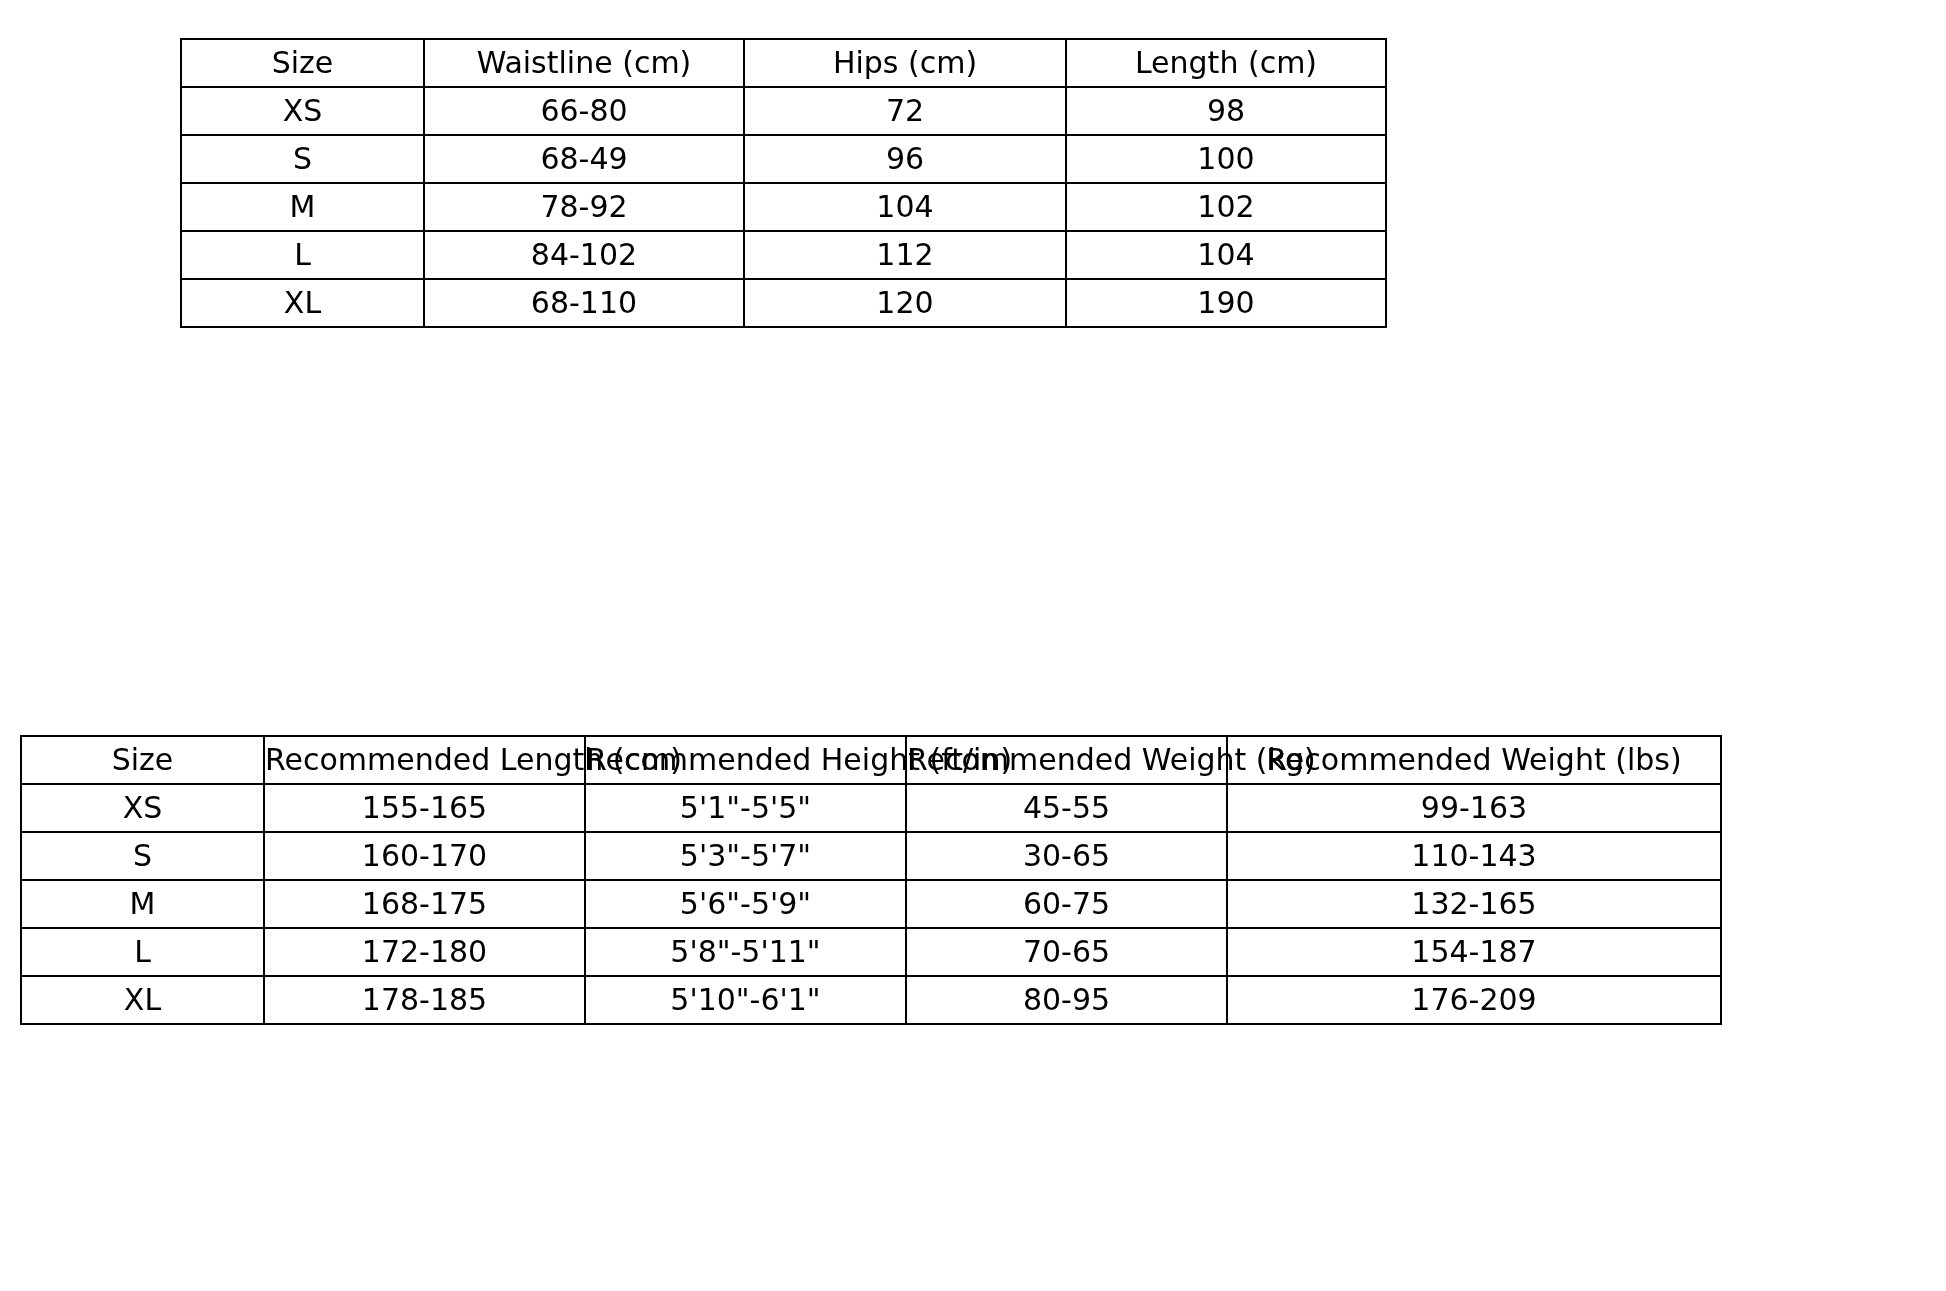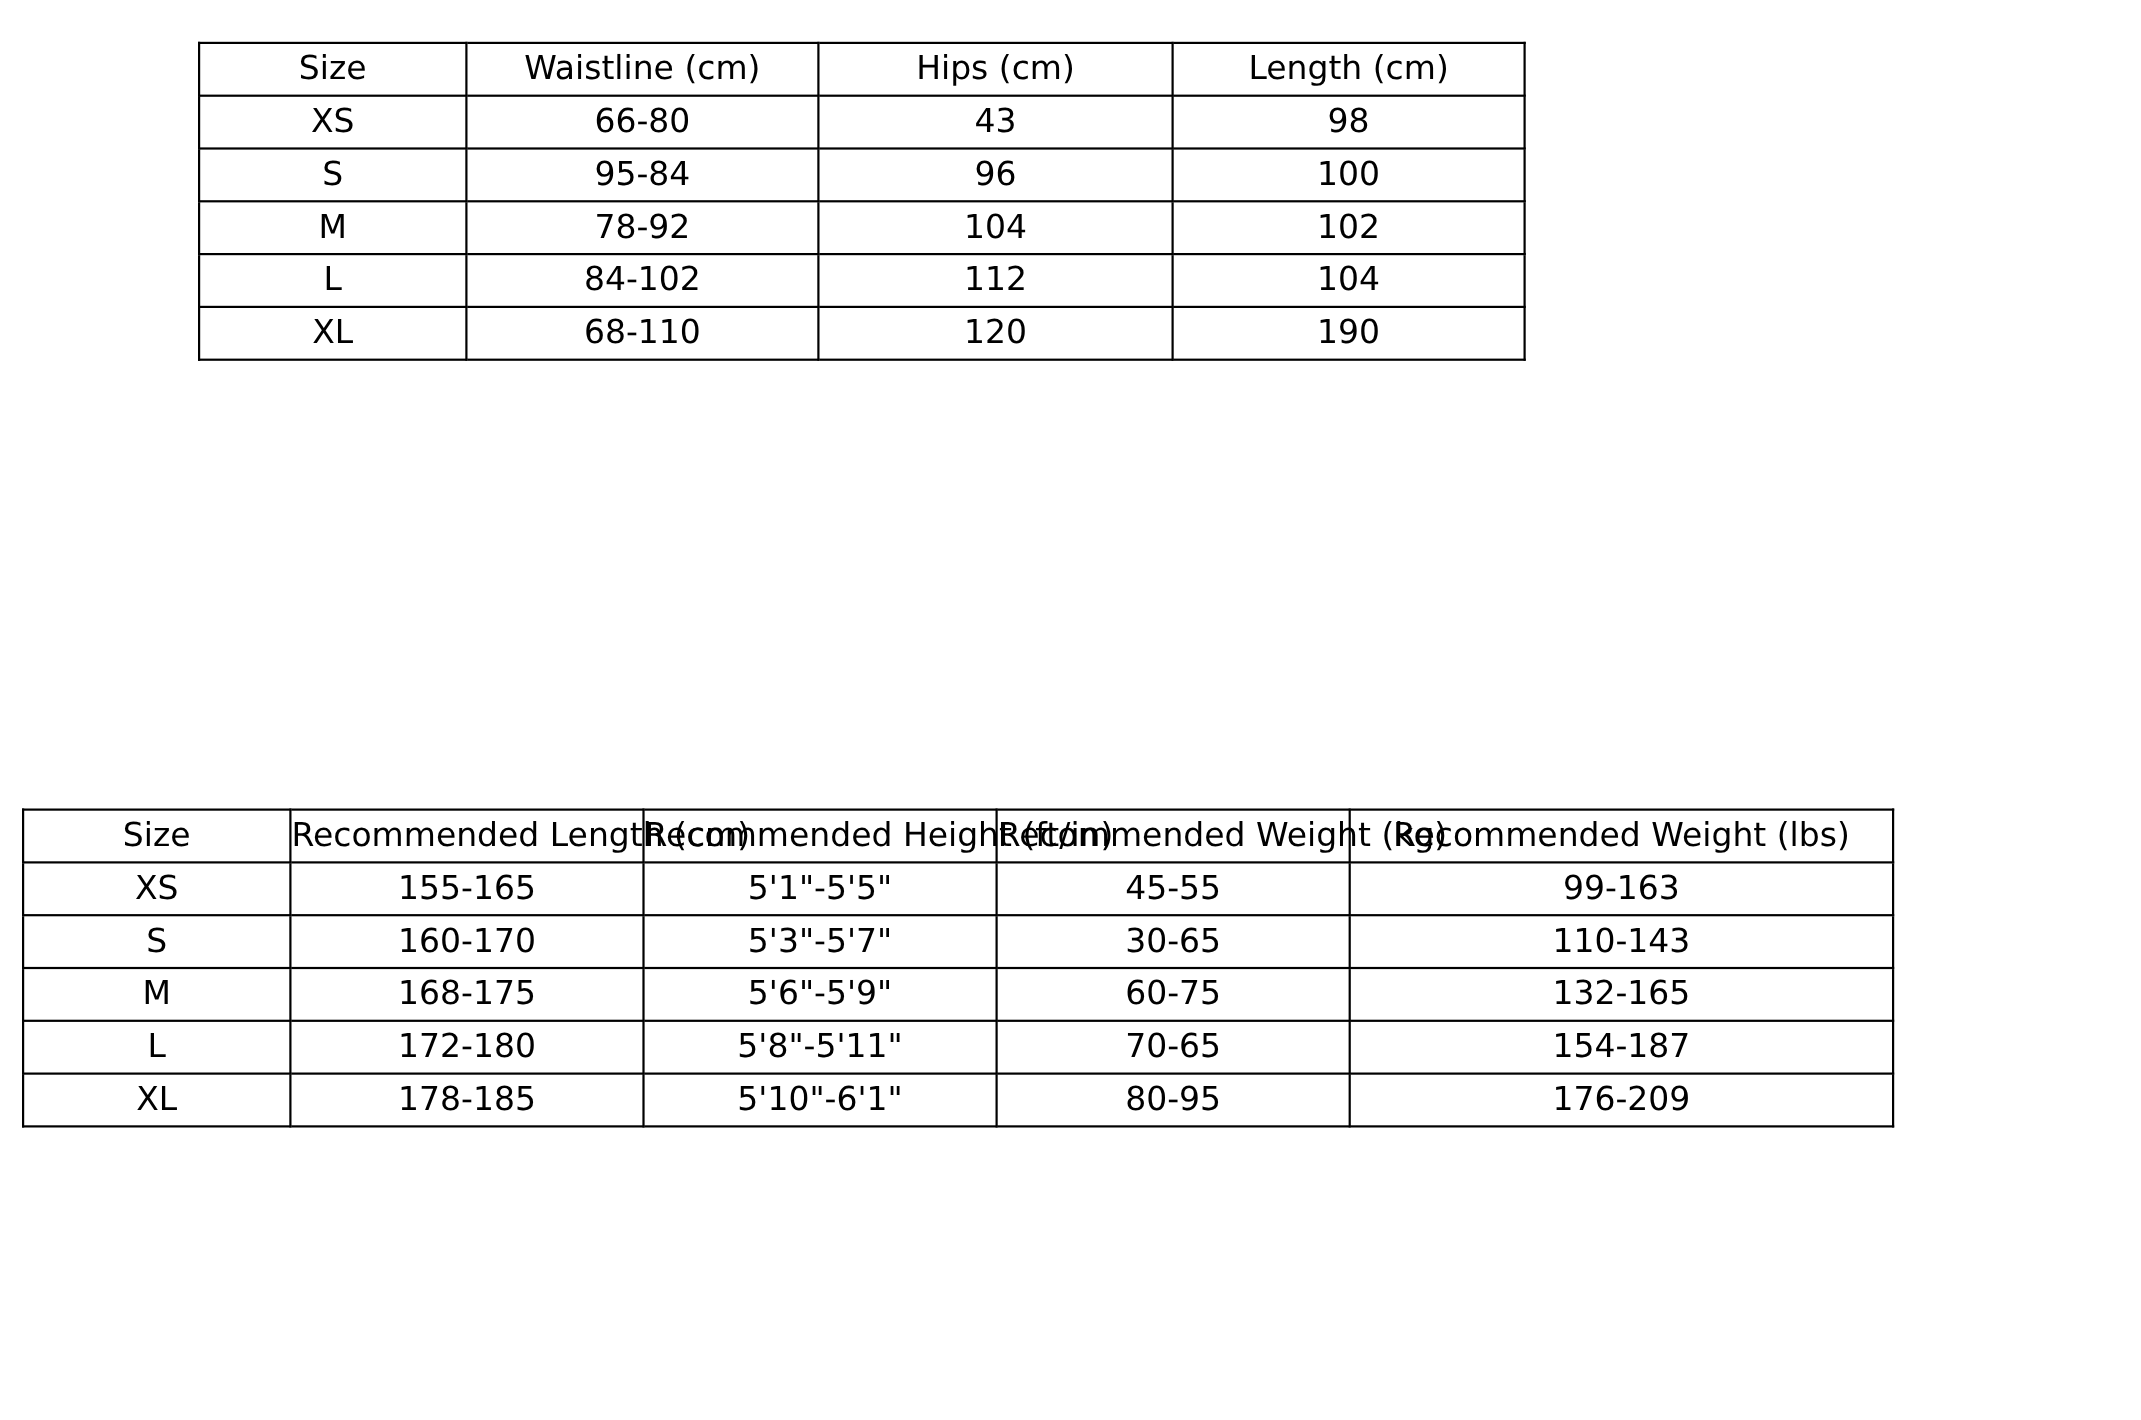--- a/index.html
+++ b/index.html
@@ -100,26 +100,26 @@
         <th>Size</th>
         <th>Waistline (cm)</th>
         <th>Hips (cm)</th>
         <th>Length (cm)</th>
       </tr>
     </thead>
     <tbody>
       <tr>
         <td>XS</td>
         <td>66-80</td>
-        <td>43</td>
+        <td>72</td>
         <td>98</td>
       </tr>
       <tr>
         <td>S</td>
-        <td>95-84</td>
+        <td>68-49</td>
         <td>96</td>
         <td>100</td>
       </tr>
       <tr>
         <td>M</td>
         <td>78-92</td>
         <td>104</td>
         <td>102</td>
       </tr>
       <tr>

